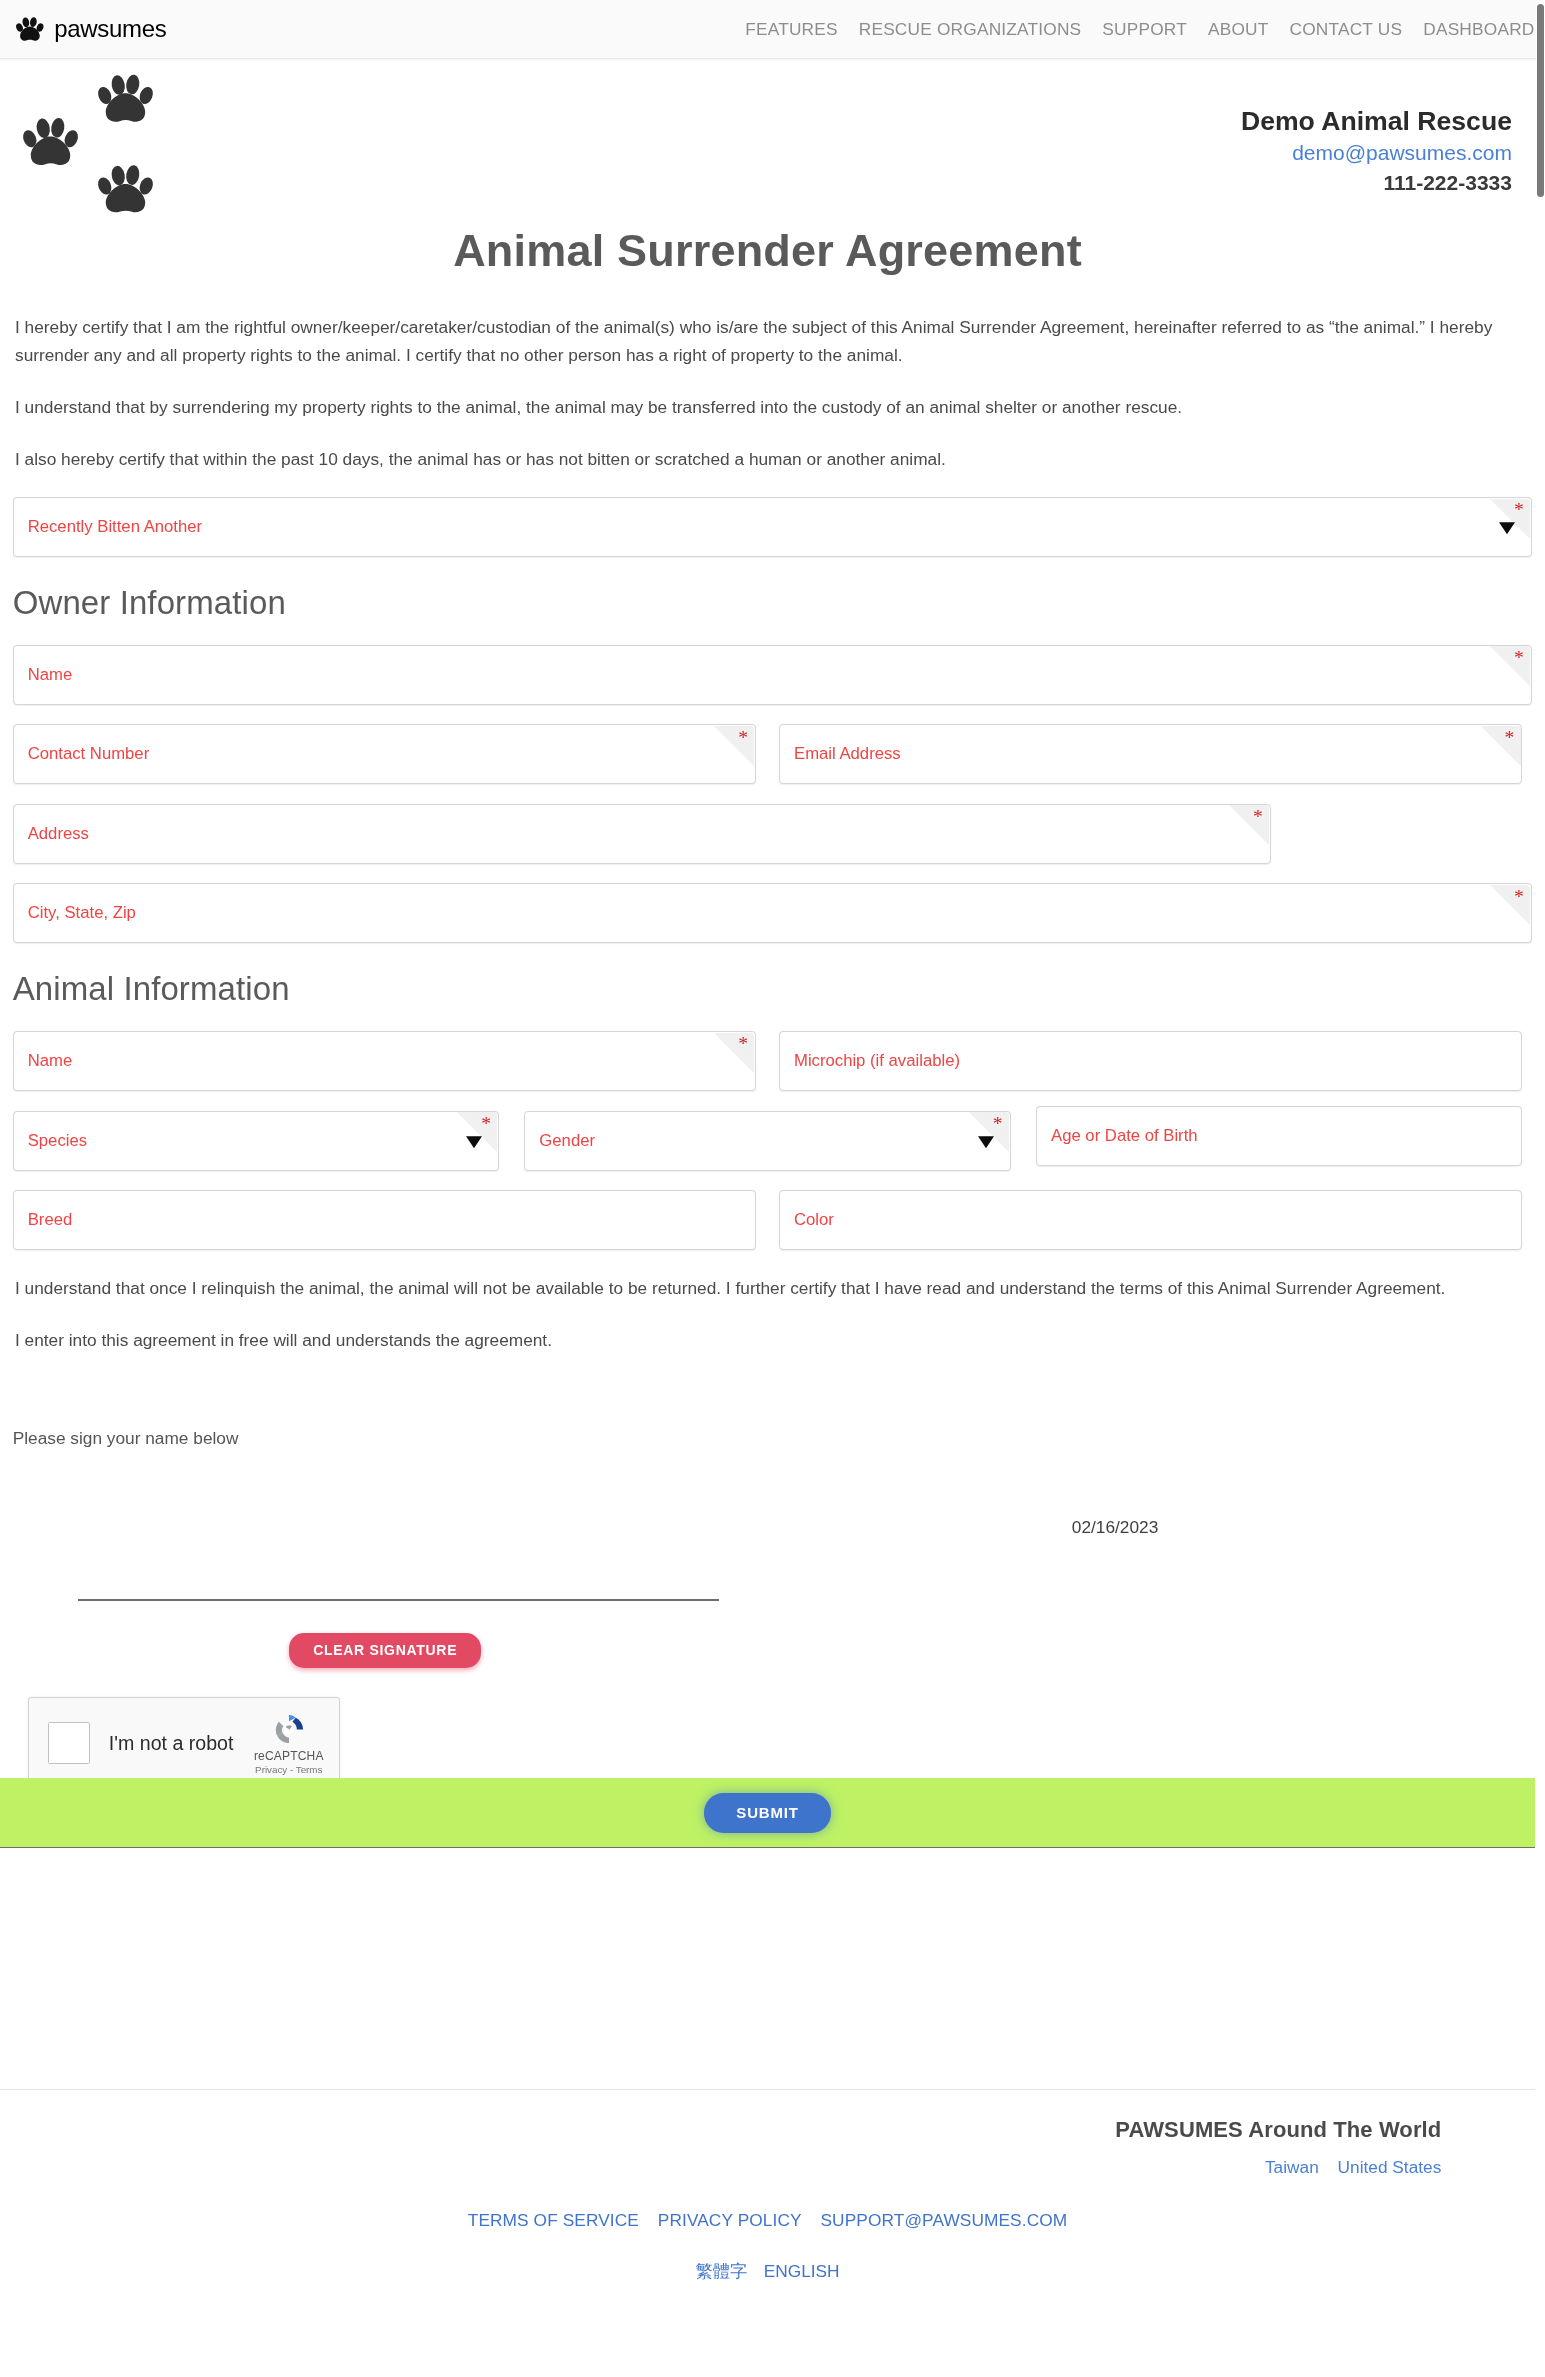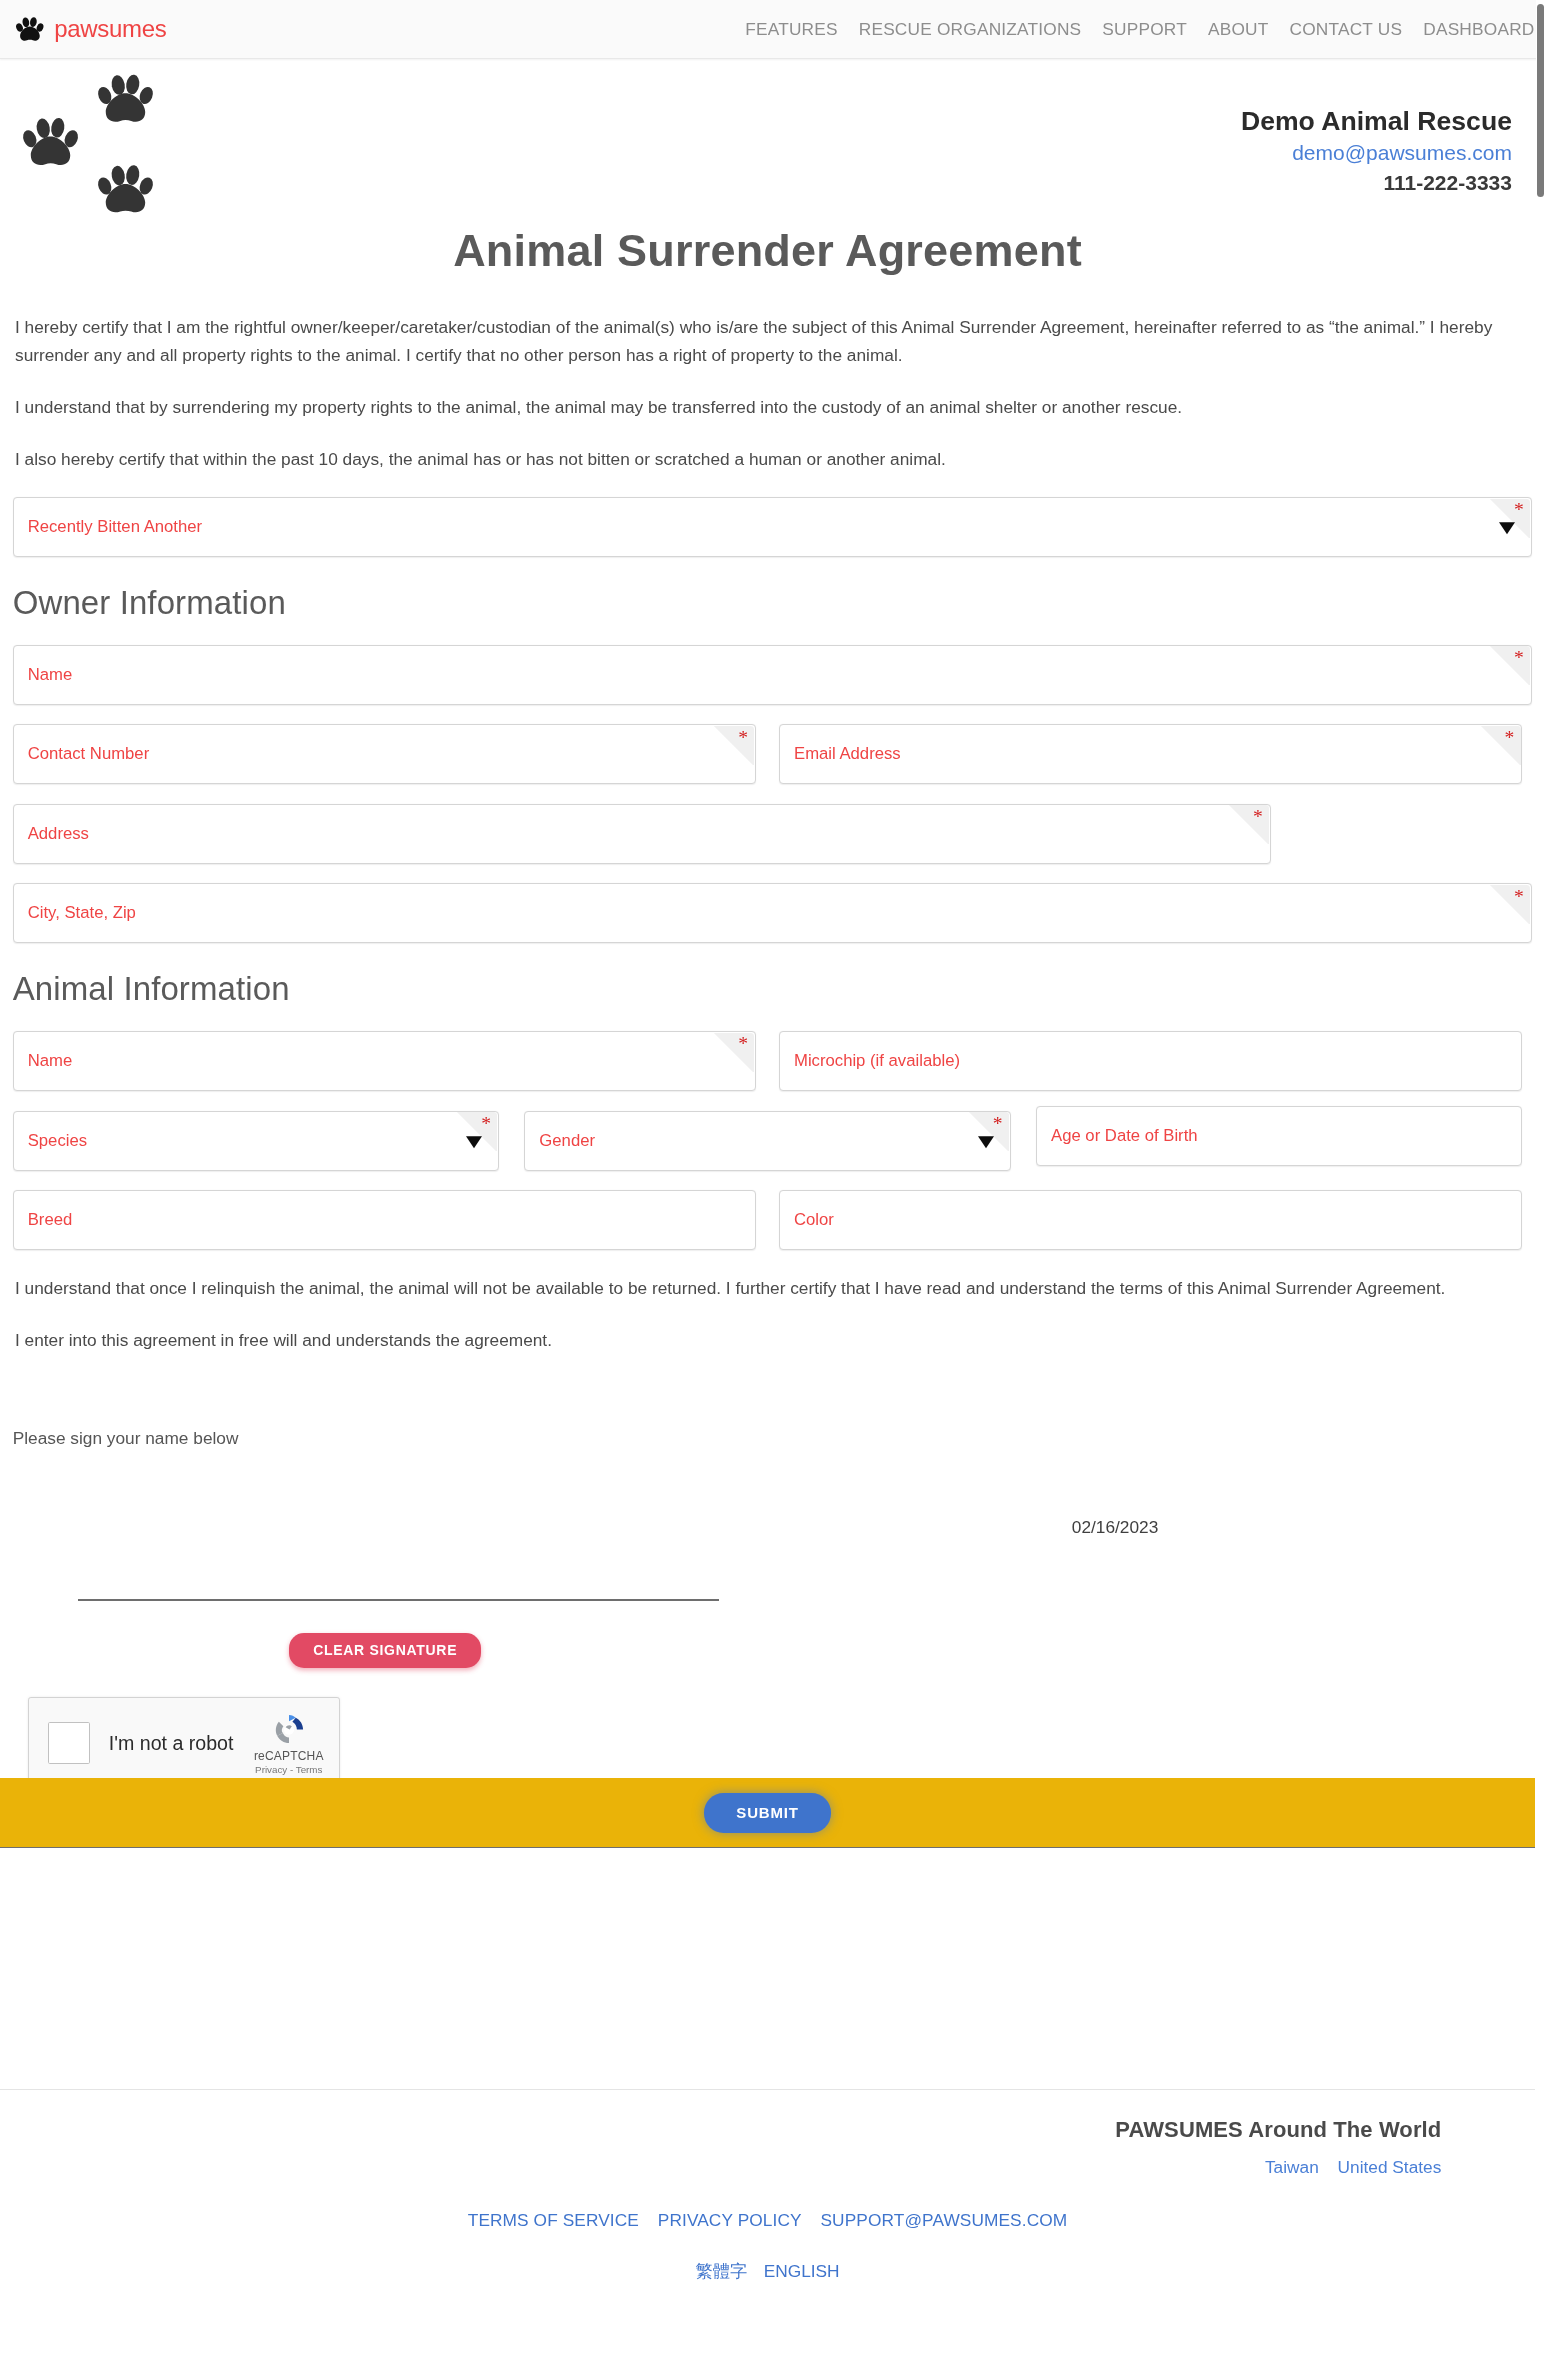--- a/index.html
+++ b/index.html
@@ -30,21 +30,21 @@
   }
   .brand {
     display: flex;
     align-items: center;
     margin-left: 16px;
     gap: 9.2px;
   }
   .brand-paw { width: 29px; height: 26.6px; display:block; }
   .brand-name {
     font-size: 24px;
-    color: #ef4444;
+    color: #000000;
     letter-spacing: -0.3px;
     font-weight: 400;
   }
   .navlinks {
     margin-left: auto;
     margin-right: 11.5px;
     display: flex;
     align-items: center;
     gap: 21px;
   }
@@ -268,21 +268,21 @@
   .rc-name { font-size: 12px; color: #555; letter-spacing: 0.2px; }
   .rc-legal { font-size: 9.8px; color: #777; margin-top: 1.2px; }
 
   
   .submit-bar {
     position: absolute;
     left: 0;
     top: 1778px;
     width: 1535px;
     height: 70px;
-    background: #eab308;
+    background: #bef264;
     display: flex;
     align-items: center;
     justify-content: center;
     border-bottom: 0.6px solid #6e6e6e;
   }
   .submit-btn {
     background: #3f74cc;
     color: #ffffff;
     font-size: 15px;
     font-weight: bold;

